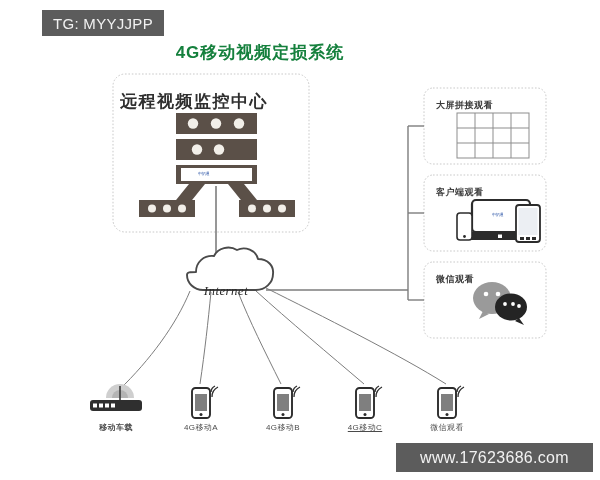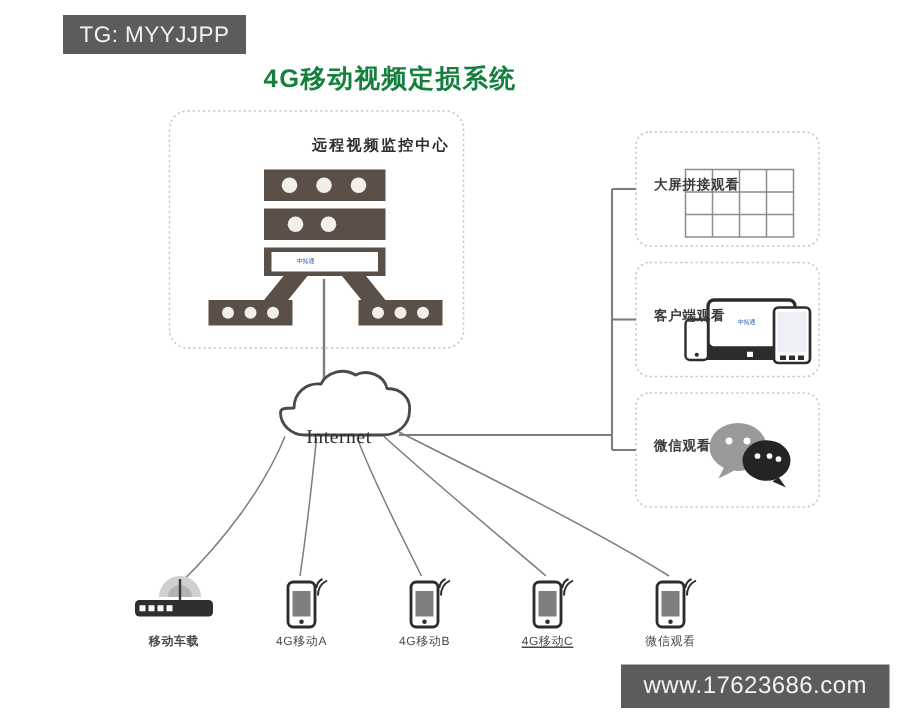--- a/index.html
+++ b/index.html
@@ -32,21 +32,21 @@
     left: 14px;
     top: 10px;
     width: 122px;
     height: 26px;
     font-size: 15px;
     margin-left: 28px;
   }
   #site-badge {
     right: 7px;
     bottom: 8px;
-    width: 179px;
+    width: 197px;
     height: 29px;
     font-size: 16px;
   }
 
   
   #diagram-title {
     position: absolute;
     left: 0;
     top: 41px;
     width: 512px;
@@ -68,43 +68,43 @@
   }
 
   
   .panel-title {
     position: absolute;
     font-size: 9px;
     color: #3b3b3b;
     font-weight: bold;
     letter-spacing: .5px;
     white-space: nowrap;
-    margin-top: 18px;
   }
   #center-title {
     position: absolute;
     left: 120px;
     top: 90px;
     width: 180px;
-    text-align: right;
-    font-size: 10px;
+    text-align: left;
+    font-size: 17px;
     font-weight: bold;
     color: #2f2f2f;
     letter-spacing: 1.5px;
   }
   #cloud-label {
     position: absolute;
     left: 180px;
     top: 283px;
     width: 92px;
     text-align: center;
     font-family: "Liberation Serif", serif;
     font-size: 13px;
     color: #2b2b2b;
     letter-spacing: .4px;
+    font-style: italic;
   }
   .dev-label {
     position: absolute;
     font-size: 8px;
     color: #4a4a4a;
     text-align: center;
     width: 80px;
     letter-spacing: .4px;
     white-space: nowrap;
   }

